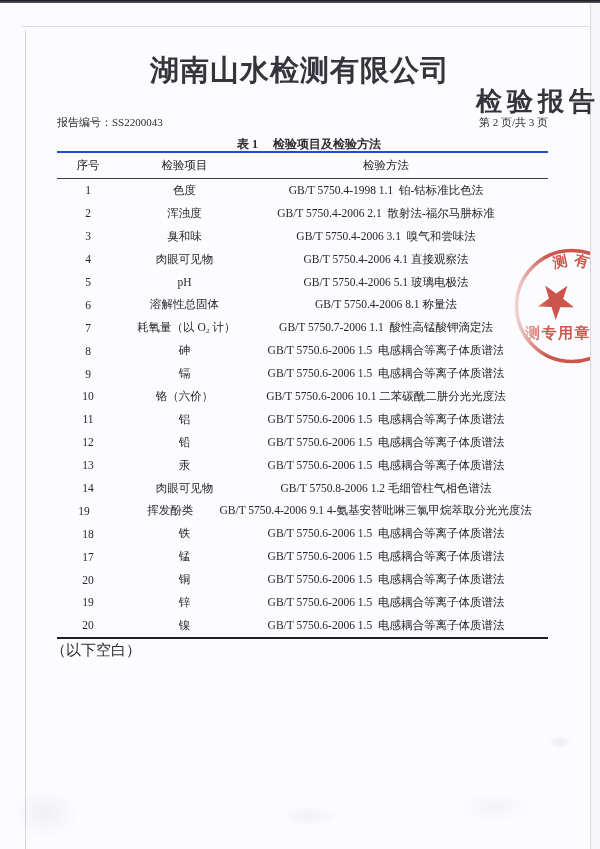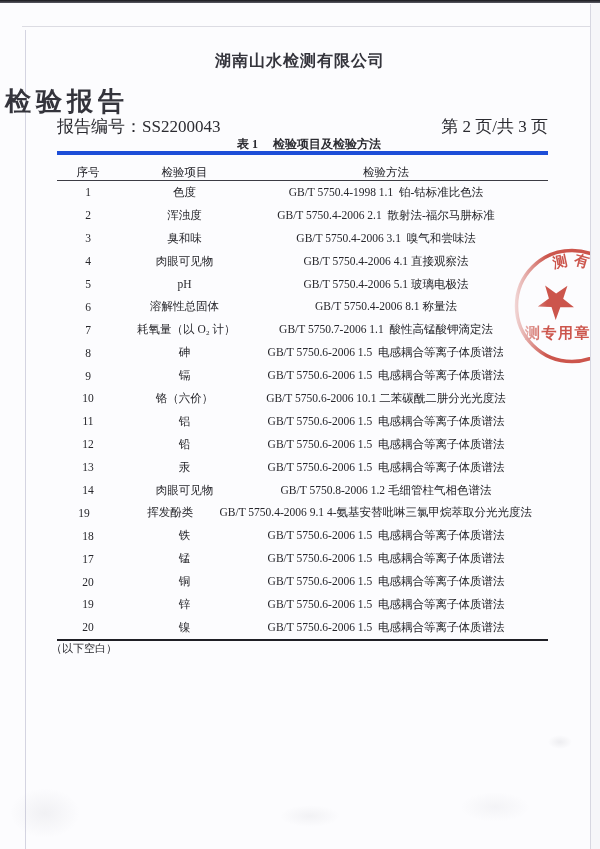--- a/index.html
+++ b/index.html
@@ -14,50 +14,50 @@
   .paper-top-line { position:absolute; top:26px; left:22px; right:0; height:1px;
     background:#dcdce3; }
   .left-edge { position:absolute; left:25px; top:30px; bottom:0; width:1px;
     background:#ccccdc; opacity:.85; }
   .right-strip { position:absolute; left:591px; right:0; top:3px; bottom:0; background:#f6f6f9; }
   .right-edge { position:absolute; left:590px; top:4px; bottom:0; width:1px;
     background:#d7d7e1; }
 
   .company {
     position:absolute; top:51px; left:0; right:0; text-align:center;
-    font-size:16px; font-weight:bold; letter-spacing:1px; color:#34343c;
+    font-size:29px; font-weight:bold; letter-spacing:1px; color:#34343c;
   }
   .report-title {
-    position:absolute; top:84px; left:0; right:0; text-align:left;
+    position:absolute; top:84px; left:0; right:0; text-align:right;
     font-size:26px; font-weight:bold; letter-spacing:5px; text-indent:5px; color:#34343c;
   }
   .meta {
     position:absolute; top:115px; left:57px; width:491px;
     display:flex; justify-content:space-between; align-items:baseline;
-    font-size:17px; color:#2b2b31;
+    font-size:11px; color:#2b2b31;
   }
   .caption {
     position:absolute; top:136px; left:0; right:0; text-align:center;
     transform:translateX(9px);
     font-size:12px; font-weight:bold; white-space:pre; color:#2b2b31;
   }
 
   .table { position:absolute; left:57px; top:151px; width:491px; font-size:11.5px; }
   .thead {
-    display:flex; align-items:flex-end; height:25px;
-    border-top:4px solid #1d4ed8; border-bottom:1px solid #3c3c44;
+    display:flex; align-items:center; height:25px;
+    border-top:2px solid #1d4ed8; border-bottom:1px solid #3c3c44;
     color:#222228;
   }
   .tbody { border-bottom:2.5px solid #1f1f26; }
   .trow { display:flex; align-items:center; height:22.9px; }
   .c1 { width:62px; padding-right:18px; text-align:center; white-space:nowrap; }
   .c2 { width:95px; padding-right:8px; text-align:center; white-space:nowrap; }
   .c3 { flex:1; padding-right:16px; text-align:center; white-space:pre; }
 
-  .footer-note { position:absolute; top:641px; left:51px; font-size:11px; color:#2b2b31; }
+  .footer-note { position:absolute; top:641px; left:51px; font-size:15px; color:#2b2b31; }
 
   .stamp-clip {
     position:absolute; left:503px; top:239px; width:87px; height:136px;
     overflow:hidden; pointer-events:none;
   }
   .smudge { position:absolute; border-radius:50%; pointer-events:none; }
   .sm1 { left:280px; top:805px; width:60px; height:22px;
     background:radial-gradient(closest-side, rgba(110,110,125,.07), rgba(110,110,125,0)); }
   .sm2 { left:10px; top:788px; width:70px; height:50px;
     background:radial-gradient(closest-side, rgba(110,110,125,.08), rgba(110,110,125,0)); }

